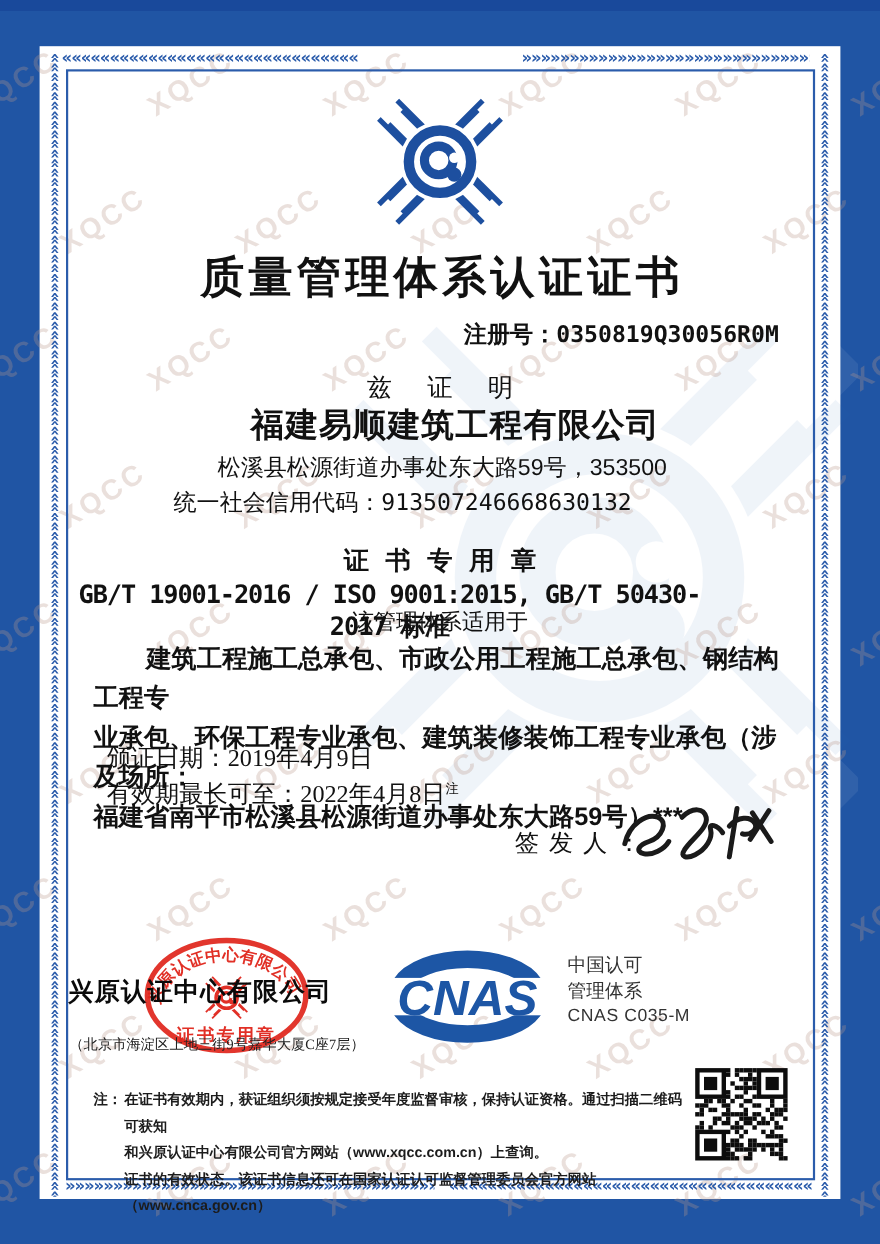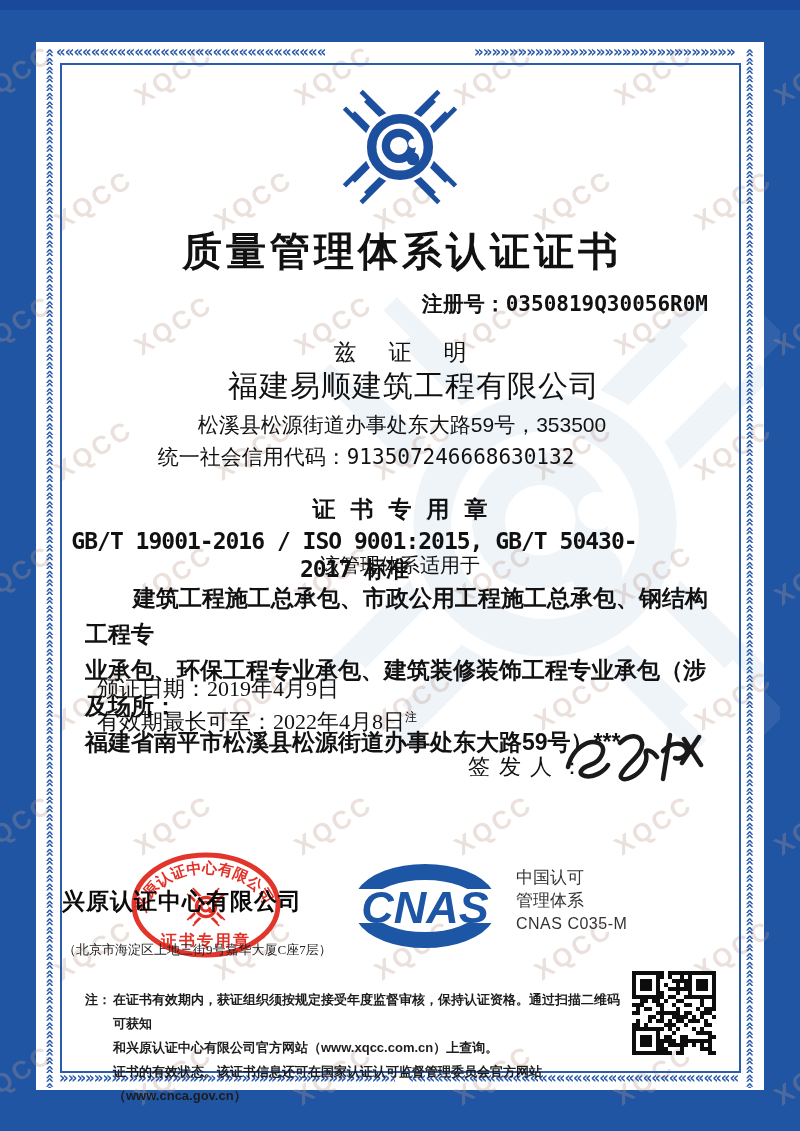--- a/index.html
+++ b/index.html
@@ -42,21 +42,21 @@
     color:var(--logo);}
   .title{position:absolute; left:60px; top:224px; width:680px; text-align:center;
     font-size:40px; font-weight:bold; color:var(--ink); letter-spacing:4px; text-indent:4px;}
   .regno{position:absolute; left:60px; top:290px; right:92px; text-align:right;
     font-size:21px; font-weight:bold; color:var(--ink);}
   .regno .num{font-family:"DejaVu Sans Mono", monospace; letter-spacing:0;}
   .certify{position:absolute; left:60px; top:337px; width:680px; text-align:center;
     font-size:23px; color:var(--ink); letter-spacing:32px; text-indent:32px;
     font-family:"Liberation Serif", serif;}
   .company{position:absolute; left:60px; top:366px; width:708px; text-align:center;
-    font-size:30px; font-weight:normal; color:var(--ink); letter-spacing:1px;}
+    font-size:30px; font-weight:bold; color:var(--ink); letter-spacing:1px;}
   .addr{position:absolute; left:60px; top:411px; width:600px; text-align:center;
     font-size:21px; color:var(--ink);padding-left:42px;}
   .credit{position:absolute; left:60px; top:443px; width:612px; text-align:center;
     font-size:21px; color:var(--ink);}
   .credit .num{font-family:"DejaVu Sans Mono", monospace;}
   .compliance{position:absolute; left:60px; top:494px; width:680px; text-align:center;
     font-size:23px; color:var(--ink); letter-spacing:15px; text-indent:15px; font-weight:600;
     font-family:"Liberation Serif", serif;}
   .standards{position:absolute; left:60px; top:528px; width:588px; text-align:center;
     font-size:23px; font-weight:bold; color:var(--ink);

